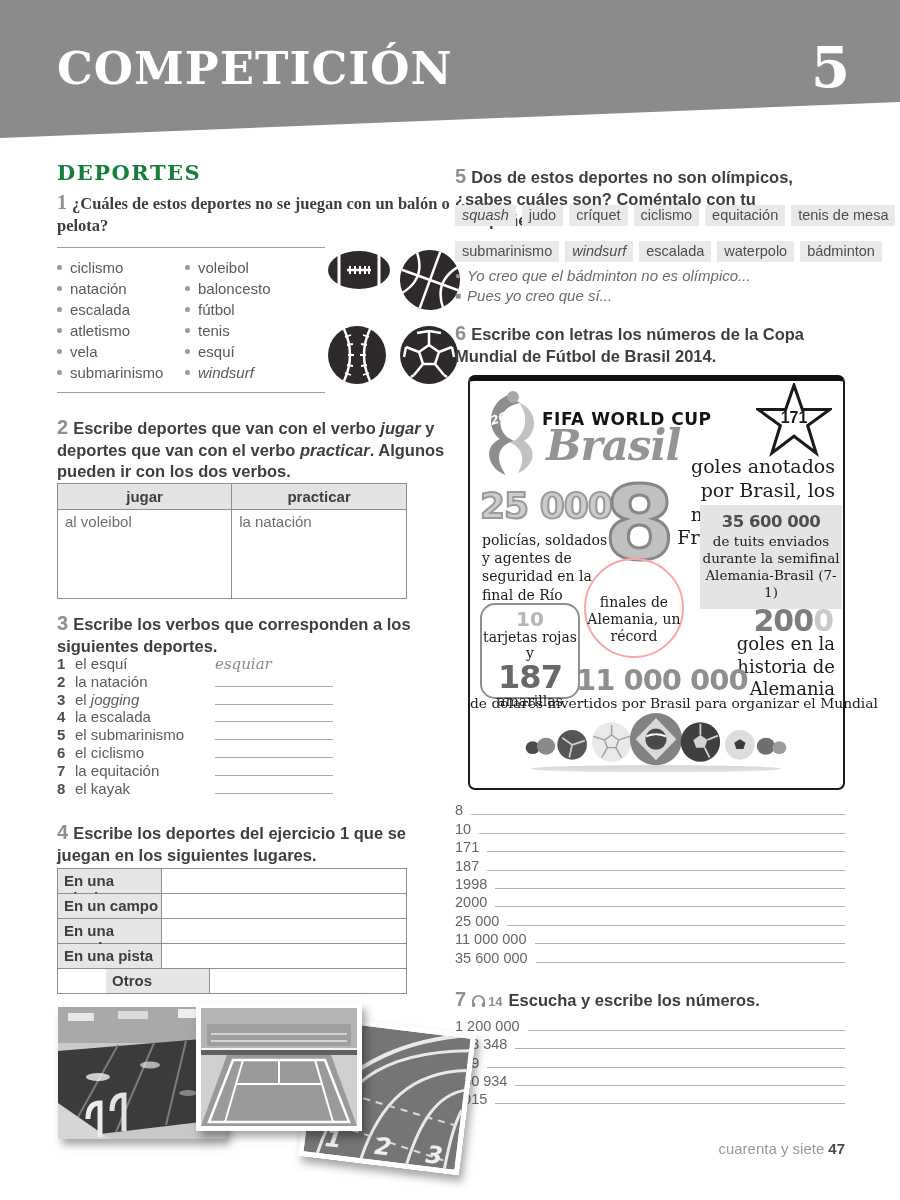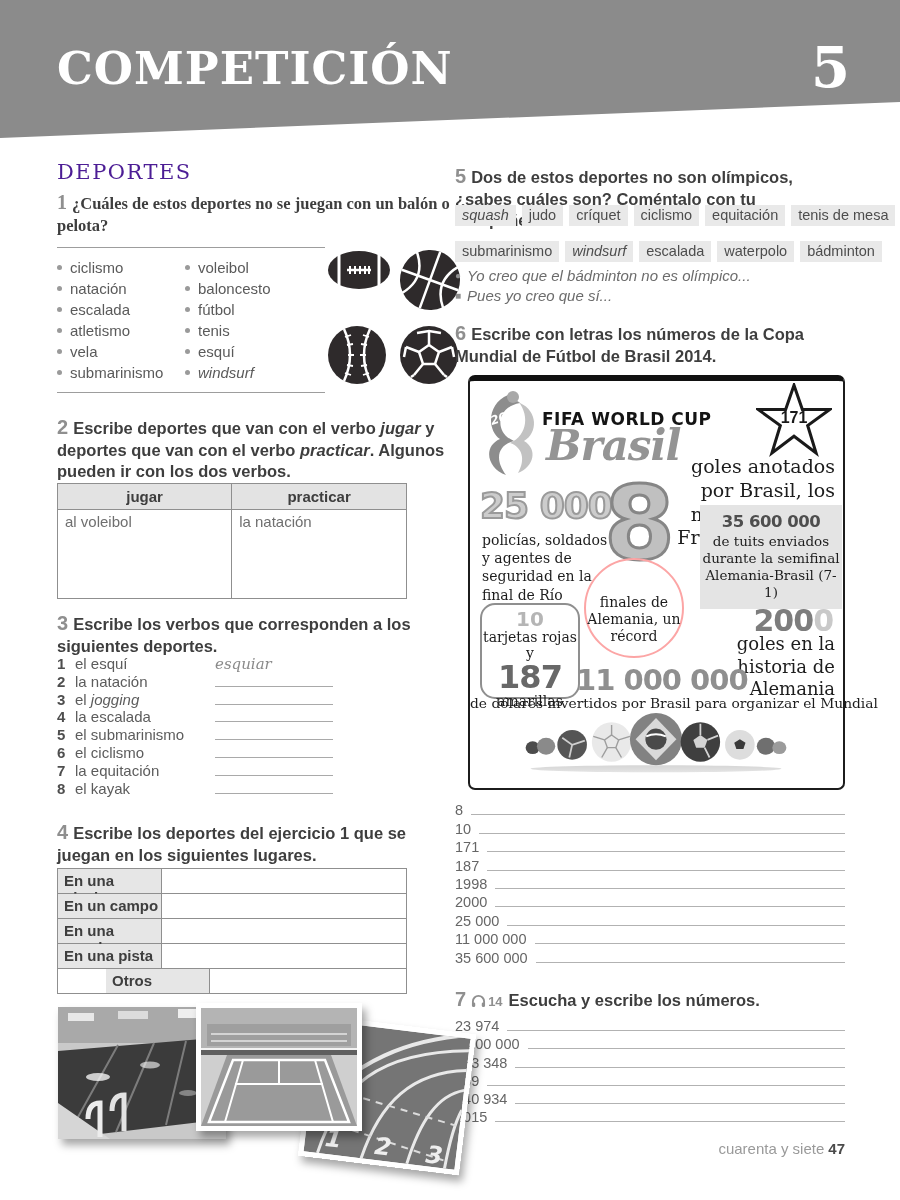--- a/index.html
+++ b/index.html
@@ -13,22 +13,22 @@
   #hdr-title{left:57px;top:42px;color:#fff;font-family:"DejaVu Serif",serif;
        font-weight:bold;font-size:45px;letter-spacing:1px;}
   #hdr-num{right:50px;top:34px;color:#fff;font-family:"DejaVu Serif",serif;
        font-weight:bold;font-size:56px;}
 
   .ex-head{font-weight:bold;color:#3e3e3e;font-size:16.5px;line-height:1.3;}
   .ex-num{color:#8f8f8f;font-weight:bold;font-size:20px;margin-right:5px;}
   .it{font-style:italic;}
   .ser{font-family:"DejaVu Serif",serif;color:#1d1d1d;}
 
-  #sec-title{left:57px;top:160px;font-family:"DejaVu Serif",serif;font-weight:normal;
-       font-size:21px;letter-spacing:1.5px;color:#4c1d95;}
+  #sec-title{left:57px;top:160px;font-family:"DejaVu Serif",serif;font-weight:bold;
+       font-size:21px;letter-spacing:1.5px;color:#15803d;}
 
   
   #ex1-head{left:57px;top:189px;width:398px;font-family:Liberation Serif, serif;}
   #ex1-list{left:57px;top:247px;width:268px;border-top:1px solid #9d9d9d;border-bottom:1px solid #9d9d9d;
        padding:9px 0;display:grid;grid-template-columns:128px 140px;grid-auto-flow:column;
        grid-template-rows:repeat(6,21px);}
   .li{font-size:15px;color:#5a5a5a;display:flex;align-items:center;}
   .dot{width:5px;height:5px;border-radius:50%;background:#9a9a9a;margin-right:8px;flex:0 0 auto;}
   #balls{left:327px;top:249px;display:grid;grid-template-columns:64px 64px;gap:14px 8px;}
 
@@ -555,24 +555,20 @@
 
   <div class="abs ex-head" id="ex7-head">
     <span class="ex-num">7</span><svg width="15" height="14" viewBox="0 0 16 15" style="vertical-align:-2px">
         <path d="M2 12 V8 a6 6 0 0 1 12 0 V12" fill="none" stroke="#8f8f8f" stroke-width="2"></path>
         <rect x="1" y="9" width="3.5" height="5" rx="1.5" fill="#8f8f8f"></rect>
         <rect x="11.5" y="9" width="3.5" height="5" rx="1.5" fill="#8f8f8f"></rect>
       </svg><span id="audio-num">14</span><span>Escucha y escribe los números.</span>
   </div>
   <div class="abs" id="ex7-answers">
 
-      <div class="ansrow">
-        <span class="val">23 974</span>
-        <span class="line"></span>
-      </div>
 
       <div class="ansrow">
         <span class="val">1 200 000</span>
         <span class="line"></span>
       </div>
 
       <div class="ansrow">
         <span class="val">583 348</span>
         <span class="line"></span>
       </div>

